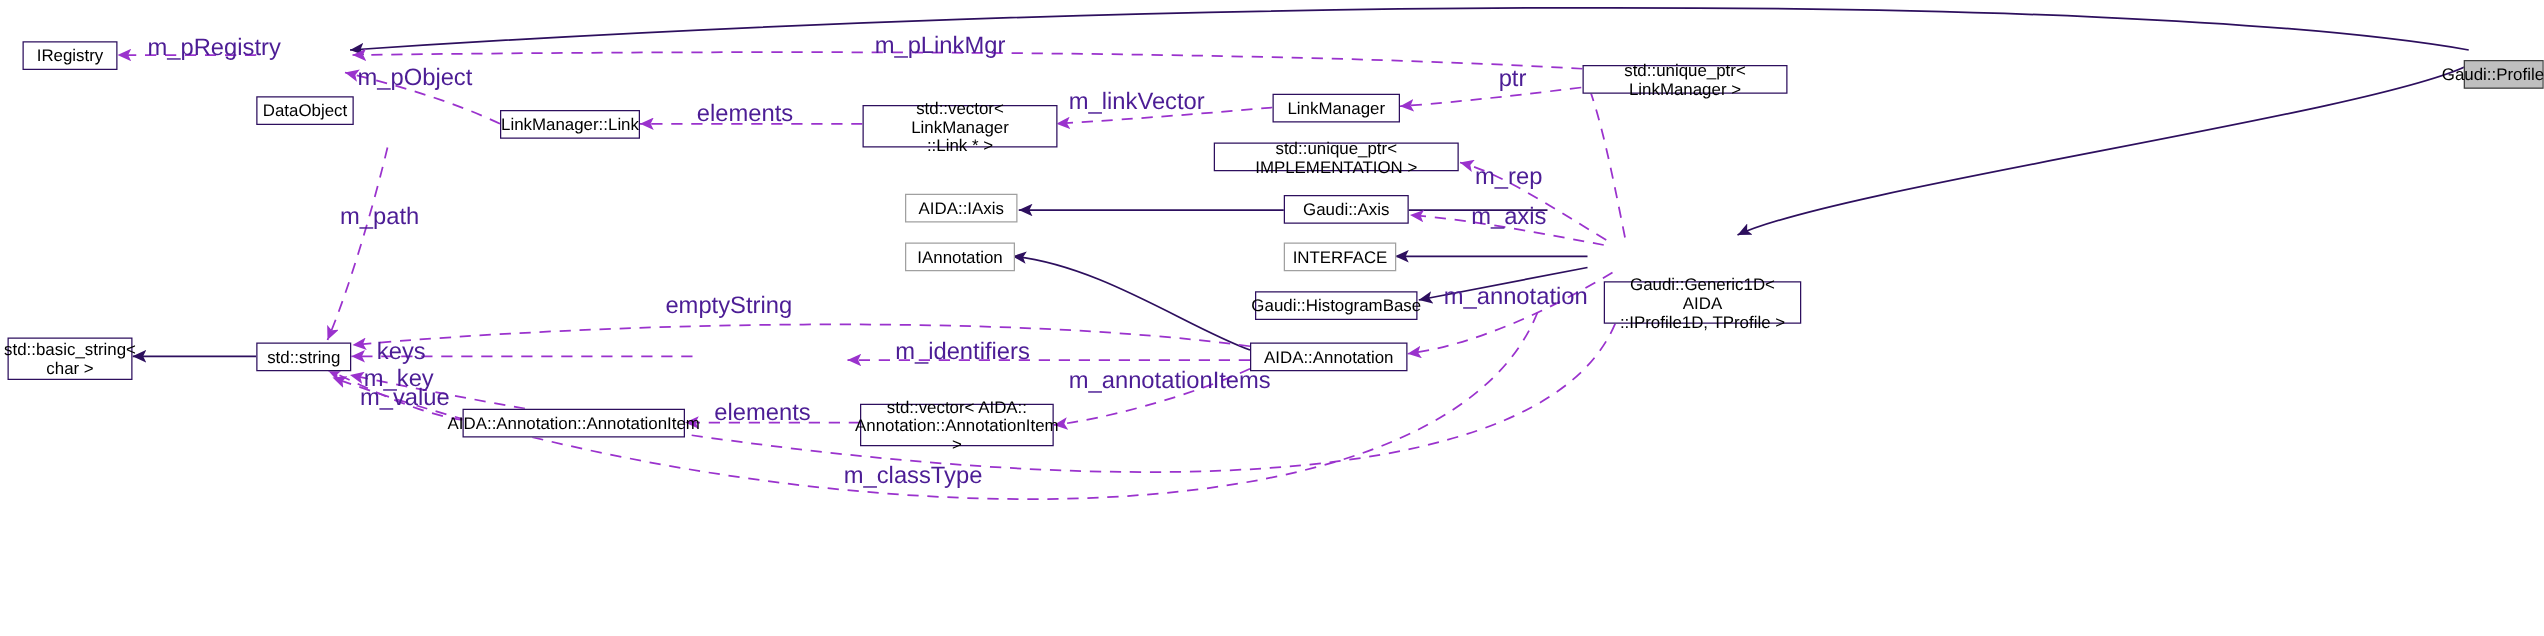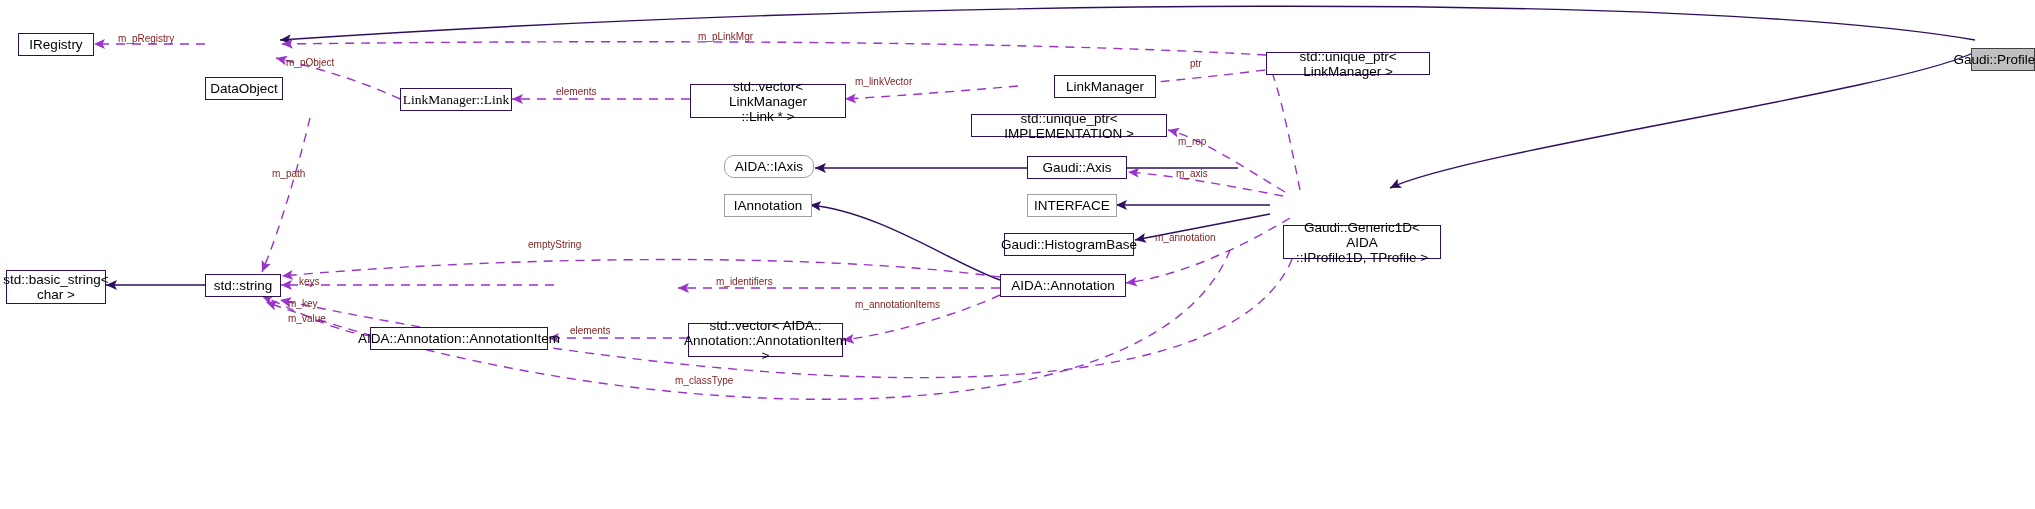--- a/index.html
+++ b/index.html
@@ -23,24 +23,25 @@
     color:#000000;
     white-space:pre-line;
     z-index:3;
     padding:1px 4px;
   }
   .node.gray{border:1px solid #a0a0a0;}
   .node.highlight{background:#bfbfbf;border:1px solid #404040;}
 
   .edgelabel{
     position:absolute;
-    font-size:10px;
+    font-size:19px;
     line-height:15px;
-    color:#7f1d1d;
+    color:#4c1d95;
     white-space:pre-line;
+    text-align:center;
     z-index:4;
     background:transparent;
   }
 </style>
 </head>
 <body>
 
 <div id="diagram">
 
   <svg id="edges" viewBox="0 0 2035 509" xmlns="http://www.w3.org/2000/svg">
@@ -108,34 +109,34 @@
 
       <path d="M1300,228 C1280,420 800,408 280,300" marker-end="url(#use)"></path>
       <path d="M1230,250 C1150,450 620,430 266,302" marker-end="url(#use)"></path>
     </g>
   </svg>
 
   <div class="node" style="left:18px;top:33px;width:76px;height:23px;">IRegistry</div>
 
   <div class="node" style="left:205px;top:33px;width:78px;height:23px;margin-top:44px;">DataObject</div>
 
-  <div class="node" style="left:400px;top:88px;width:112px;height:23px;font-family:Liberation Serif, serif;">LinkManager::Link</div>
+  <div class="node" style="left:400px;top:88px;width:112px;height:23px;">LinkManager::Link</div>
 
   <div class="node" style="left:690px;top:84px;width:156px;height:34px;">std::vector&lt; LinkManager
 ::Link * &gt;</div>
 
-  <div class="node" style="left:1018px;top:75px;width:102px;height:23px;margin-left:36px;">LinkManager</div>
+  <div class="node" style="left:1018px;top:75px;width:102px;height:23px;">LinkManager</div>
 
   <div class="node" style="left:1266px;top:52px;width:164px;height:23px;">std::unique_ptr&lt; LinkManager &gt;</div>
 
   <div class="node highlight" style="left:1971px;top:48px;width:64px;height:23px;">Gaudi::Profile1D</div>
 
   <div class="node" style="left:971px;top:114px;width:196px;height:23px;">std::unique_ptr&lt; IMPLEMENTATION &gt;</div>
 
-  <div class="node gray" style="left:724px;top:155px;width:90px;height:23px;border-radius:10px;">AIDA::IAxis</div>
+  <div class="node gray" style="left:724px;top:155px;width:90px;height:23px;">AIDA::IAxis</div>
 
   <div class="node" style="left:1027px;top:156px;width:100px;height:23px;">Gaudi::Axis</div>
 
   <div class="node gray" style="left:724px;top:194px;width:88px;height:23px;">IAnnotation</div>
 
   <div class="node gray" style="left:1027px;top:194px;width:90px;height:23px;">INTERFACE</div>
 
   <div class="node" style="left:1283px;top:189px;width:158px;height:34px;margin-top:36px;">Gaudi::Generic1D&lt; AIDA
 ::IProfile1D, TProfile &gt;</div>
 

